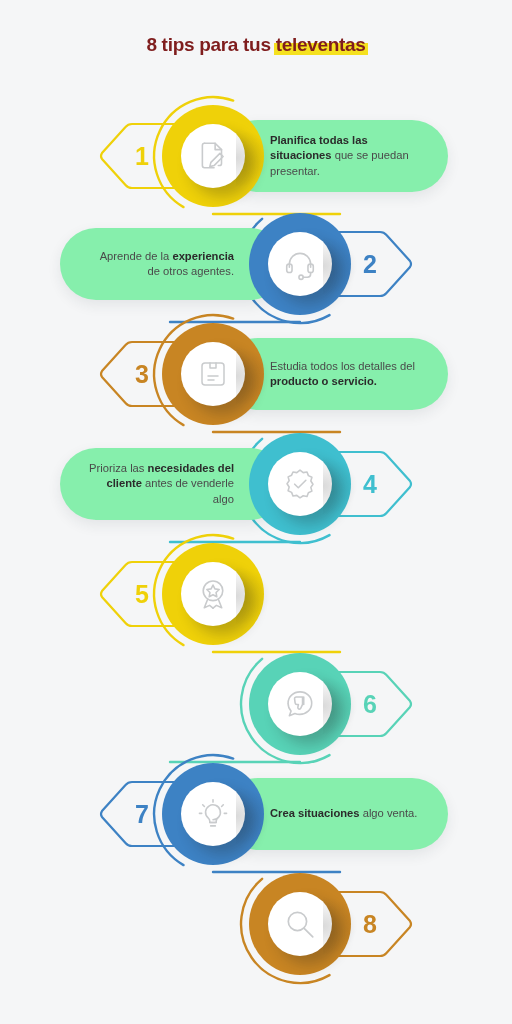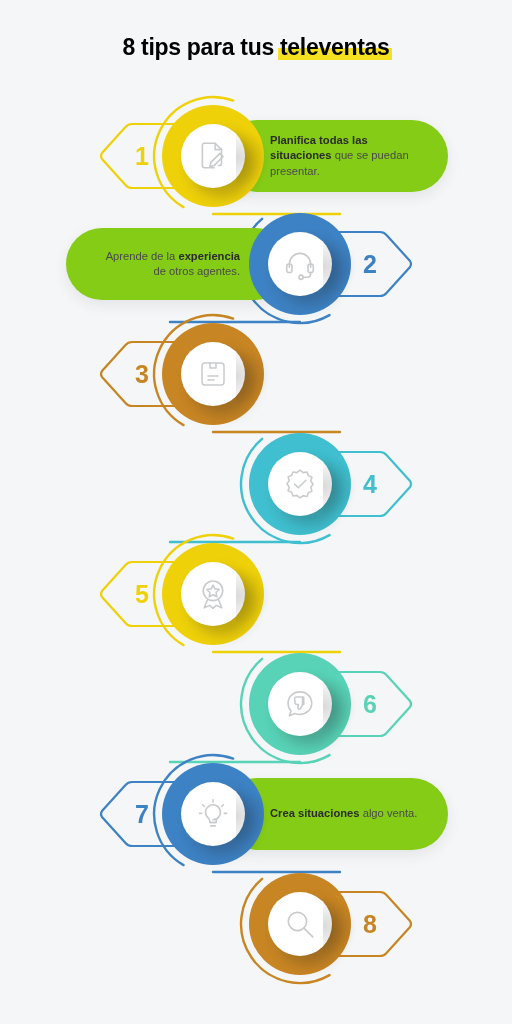--- a/index.html
+++ b/index.html
@@ -10,21 +10,21 @@
     position:relative;
     overflow:hidden;
   }
 
   
   .title-wrap{
     position:absolute; left:0; top:34px; width:512px;
     text-align:center;
   }
   .title{
-    font-size:23px; font-weight:bold; color:#000000;
+    font-size:19px; font-weight:bold; color:#7f1d1d;
     letter-spacing:-0.3px; white-space:nowrap;
   }
   .hl{ position:relative; display:inline-block; z-index:1; }
   .hl::before{
     content:""; position:absolute; left:-2px; right:-2px;
     bottom:1px; height:12px; background:#f5e11f; z-index:-1;
   }
 
   
   .row{
@@ -49,28 +49,28 @@
     font-size:25px; font-weight:bold;
   }
   .row.odd .hex{ left:98px; }
   .row.odd .hex .num{ transform:translateX(-20px); }
   .row.even .hex{ left:286px; }
   .row.even .hex .num{ transform:translateX(20px); }
 
   
   .card{
     position:absolute; top:20px; height:72px;
-    background:#84cc16;
+    background:#86efac;
     border-radius:36px;
     box-shadow:0 5px 14px rgba(40,45,60,0.085);
     display:flex; align-items:center;
     z-index:3;
   }
   .row.odd  .card{ left:222px; width:226px; padding:0 26px 0 48px; }
-  .row.even .card{ left:66px;  width:226px; padding:0 52px 0 26px;
+  .row.even .card{ left:60px;  width:226px; padding:0 52px 0 26px;
                    justify-content:center; }
   .card p{
     font-size:11.2px; line-height:15.5px; color:#4a4a4a;
     font-weight:normal;
   }
   .row.even .card p{ text-align:right; }
   .card p b{ color:#2b2b2b; font-weight:bold; }
 
   
   .donut{
@@ -167,38 +167,44 @@
         <div class="shadow-patch"></div>
       </div>
     </div>
     <div class="row odd" style="top: 318px;">
       <div class="hex">
         <svg viewBox="0 0 128 68" xmlns="http://www.w3.org/2000/svg">
             <path d="M 126 2 L 34 2 Q 30 2 27.5 5 L 4 31 Q 2 34 4 37 L 27.5 63 Q 30 66 34 66 L 126 66" fill="none" stroke="#c88523" stroke-width="2.2" stroke-linecap="round"></path>
           </svg>
         <div class="num" style="color: rgb(200, 133, 35);">3</div>
       </div>
+      <div class="card">
+        <p><span>Estudia todos los detalles del </span><b>producto o servicio.</b></p>
+      </div>
       <div class="donut" style="background: rgb(200, 133, 35);">
         <div class="inner">
           <svg width="32" height="32" viewBox="0 0 32 32" fill="none" stroke="#c9cbcd" stroke-width="1.5" stroke-linecap="round" stroke-linejoin="round">
       <rect x="5" y="5" width="22" height="22" rx="3"></rect>
       <path d="M13 5v5h6V5"></path>
       <path d="M11 18h10"></path>
             <path d="M11 22h6"></path>
      </svg>
         </div>
         <div class="shadow-patch"></div>
       </div>
     </div>
     <div class="row even" style="top: 428px;">
       <div class="hex">
         <svg viewBox="0 0 128 68" xmlns="http://www.w3.org/2000/svg">
             <path d="M 2 2 L 94 2 Q 98 2 100.5 5 L 124 31 Q 126 34 124 37 L 100.5 63 Q 98 66 94 66 L 2 66" fill="none" stroke="#3fbfcf" stroke-width="2.2" stroke-linecap="round"></path>
           </svg>
         <div class="num" style="color: rgb(63, 191, 207);">4</div>
+      </div>
+      <div class="card">
+        <p><span>Prioriza las </span><b>necesidades del cliente</b><span> antes de venderle algo</span></p>
       </div>
       <div class="donut" style="background: rgb(63, 191, 207);">
         <div class="inner">
           <svg width="34" height="34" viewBox="0 0 32 32" fill="none" stroke="#c9cbcd" stroke-width="1.5" stroke-linecap="round" stroke-linejoin="round">
       <path d="M16 3l3 2.3 3.6-.6 1.3 3.4 3.3 1.6-1 3.5 2 3-2 3 1 3.5-3.3 1.6-1.3 3.4-3.6-.6L16 29
                l-3-2.3-3.6.6-1.3-3.4L4.8 22.3l1-3.5-2-3 2-3-1-3.5 3.3-1.6L9.4 4.7 13 5.3z"></path>
       <path d="M11 16.2l3.4 3.3L21.5 12.5"></path>
      </svg>
         </div>
         <div class="shadow-patch"></div>

